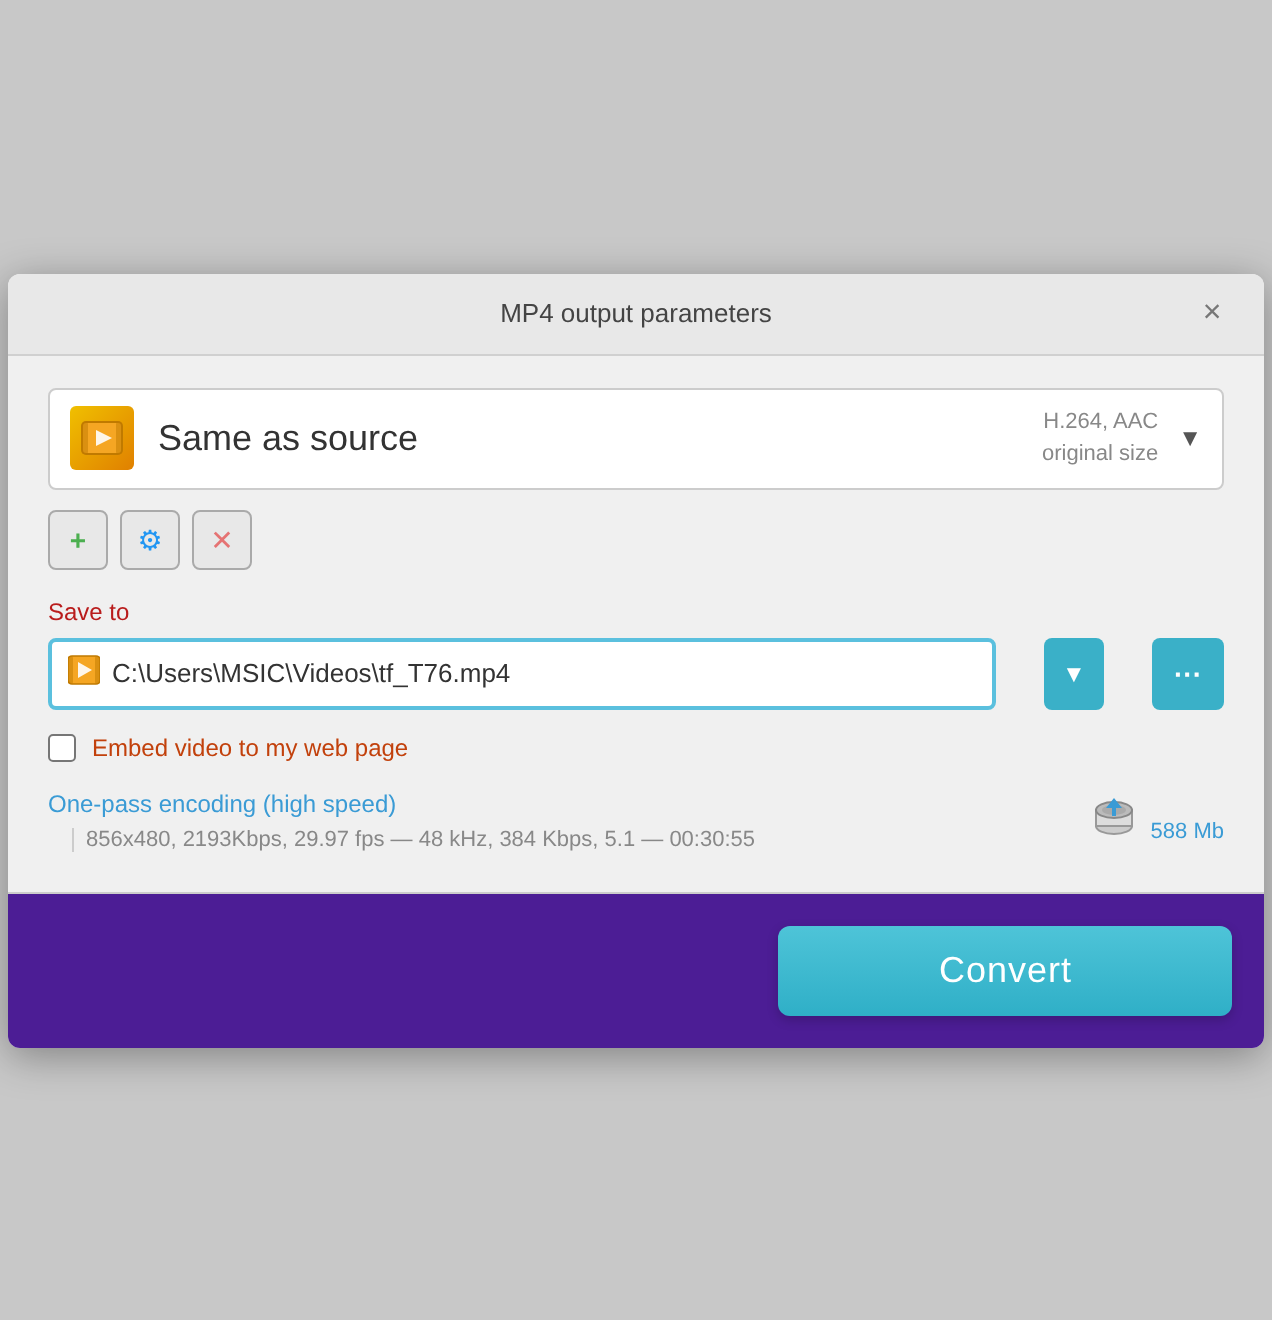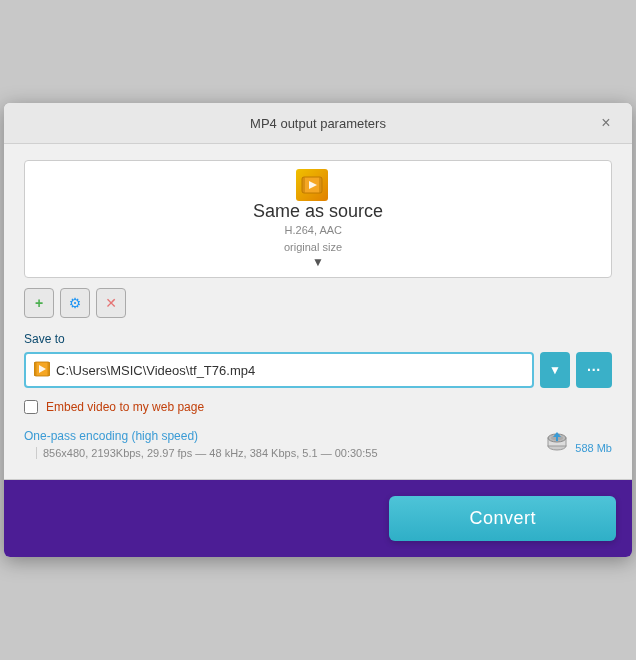--- a/index.html
+++ b/index.html
@@ -68,21 +68,20 @@
     }
 
     .preset-row {
       background: #fff;
       border: 1px solid #ccc;
       border-radius: 4px;
       display: flex;
       align-items: center;
       padding: 8px 10px;
       margin-bottom: 10px;
-      flex-direction: column;
     }
 
     .preset-icon {
       width: 32px;
       height: 32px;
       background: linear-gradient(135deg, #f0c000, #e08000);
       border-radius: 3px;
       display: flex;
       align-items: center;
       justify-content: center;
@@ -140,28 +139,28 @@
     .icon-btn.settings {
       color: #2196f3;
     }
 
     .icon-btn.remove {
       color: #e57373;
     }
 
     .save-to-label {
       font-size: 12px;
-      color: #0c4a6e;
+      color: #b91c1c;
       margin-bottom: 6px;
     }
 
     .save-row {
       display: flex;
       align-items: center;
-      gap: 6px;
+      gap: 24px;
       margin-bottom: 12px;
     }
 
     .save-input-wrapper {
       flex: 1;
       display: flex;
       align-items: center;
       background: #fff;
       border: 2px solid #5bc0de;
       border-radius: 4px;

